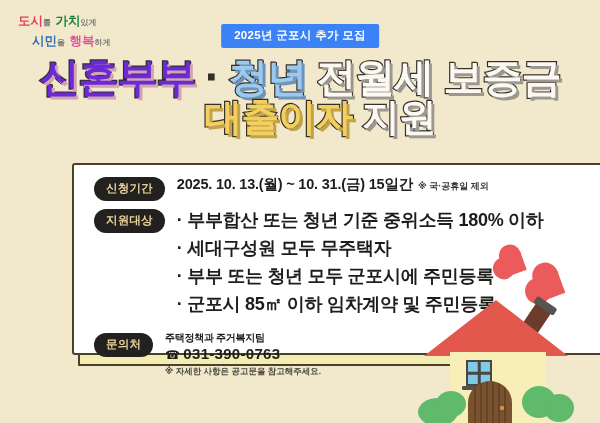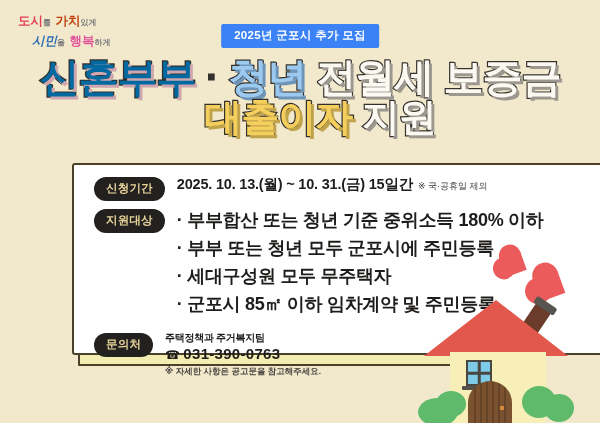--- a/index.html
+++ b/index.html
@@ -23,22 +23,22 @@
     left: 18px;
     top: 10px;
     line-height: 1.25;
     white-space: nowrap;
   }
   .logo .line { display: block; font-weight: bold; }
   .logo .line2 { padding-left: 14px; }
   .logo .big   { font-size: 12.5px; }
   .logo .small { font-size: 8px; }
   .c-red   { color: #e2405a; }
-  .c-purple{ color: #c2410c; }
-  .c-blue  { color: #2f6fb5; font-style: italic; }
+  .c-purple{ color: #15803d; }
+  .c-blue  { color: #2f6fb5; }
   .c-pink  { color: #e2569a; }
   .c-gray  { color: #7a7a7a; }
 
   
   .badge-top {
     position: absolute;
     left: 50%;
     transform: translateX(-50%);
     top: 24px;
     background: #3b82f6;
@@ -63,21 +63,21 @@
     display: block;
     white-space: nowrap;
     font-weight: bold;
     font-size: 40px;
     line-height: 0.98;
     letter-spacing: -1px;
   }
   .title-line.l2 { font-size: 38px; margin-top: 2px; padding-left: 40px; }
   .t-seg { display: inline; }
   .t-pink {
-    color: #0369a1;
+    color: #6d28d9;
     -webkit-text-stroke: 2.4px #33302c;
     paint-order: stroke fill;
     text-shadow: 3px 3px 0 #cfa6ae;
   }
   .t-blue {
     color: #9cc9ef;
     -webkit-text-stroke: 2.4px #33302c;
     paint-order: stroke fill;
     text-shadow: 3px 3px 0 #6e95b8;
   }
@@ -157,21 +157,21 @@
 
   .period-text {
     font-size: 14.5px;
     font-weight: bold;
     letter-spacing: -.2px;
     white-space: nowrap;
     display: inline;
   }
   .period-note {
     font-size: 9px;
-    font-weight: normal;
+    font-weight: bold;
     color: #3a3632;
     margin-left: 5px;
     white-space: nowrap;
     display: inline;
   }
 
   .bullet {
     font-size: 18px;
     font-weight: bold;
     letter-spacing: -.3px;
@@ -371,22 +371,22 @@
         <div class="pill">신청기간</div>
         <div class="row-body">
           <span class="period-text">2025. 10. 13.(월) ~ 10. 31.(금) 15일간</span><span class="period-note">※ 국·공휴일 제외</span>
         </div>
       </div>
 
       <div class="row">
         <div class="pill">지원대상</div>
         <div class="row-body">
           <div class="bullet">· 부부합산 또는 청년 기준 중위소득 180% 이하</div>
+          <div class="bullet">· 세대구성원 모두 무주택자</div>
           <div class="bullet">· 부부 또는 청년 모두 군포시에 주민등록</div>
-          <div class="bullet">· 세대구성원 모두 무주택자</div>
           <div class="bullet">· 군포시 85㎡ 이하 임차계약 및 주민등록</div>
         </div>
       </div>
 
       <div class="row" style="margin-top:12px;">
         <div class="pill">문의처</div>
         <div class="row-body">
           <div class="contact-team">주택정책과 주거복지팀</div>
           <div class="contact-phone"><span class="phone-icon">☎</span><span>031-390-0763</span></div>
           <div class="contact-note">※ 자세한 사항은 공고문을 참고해주세요.</div>

